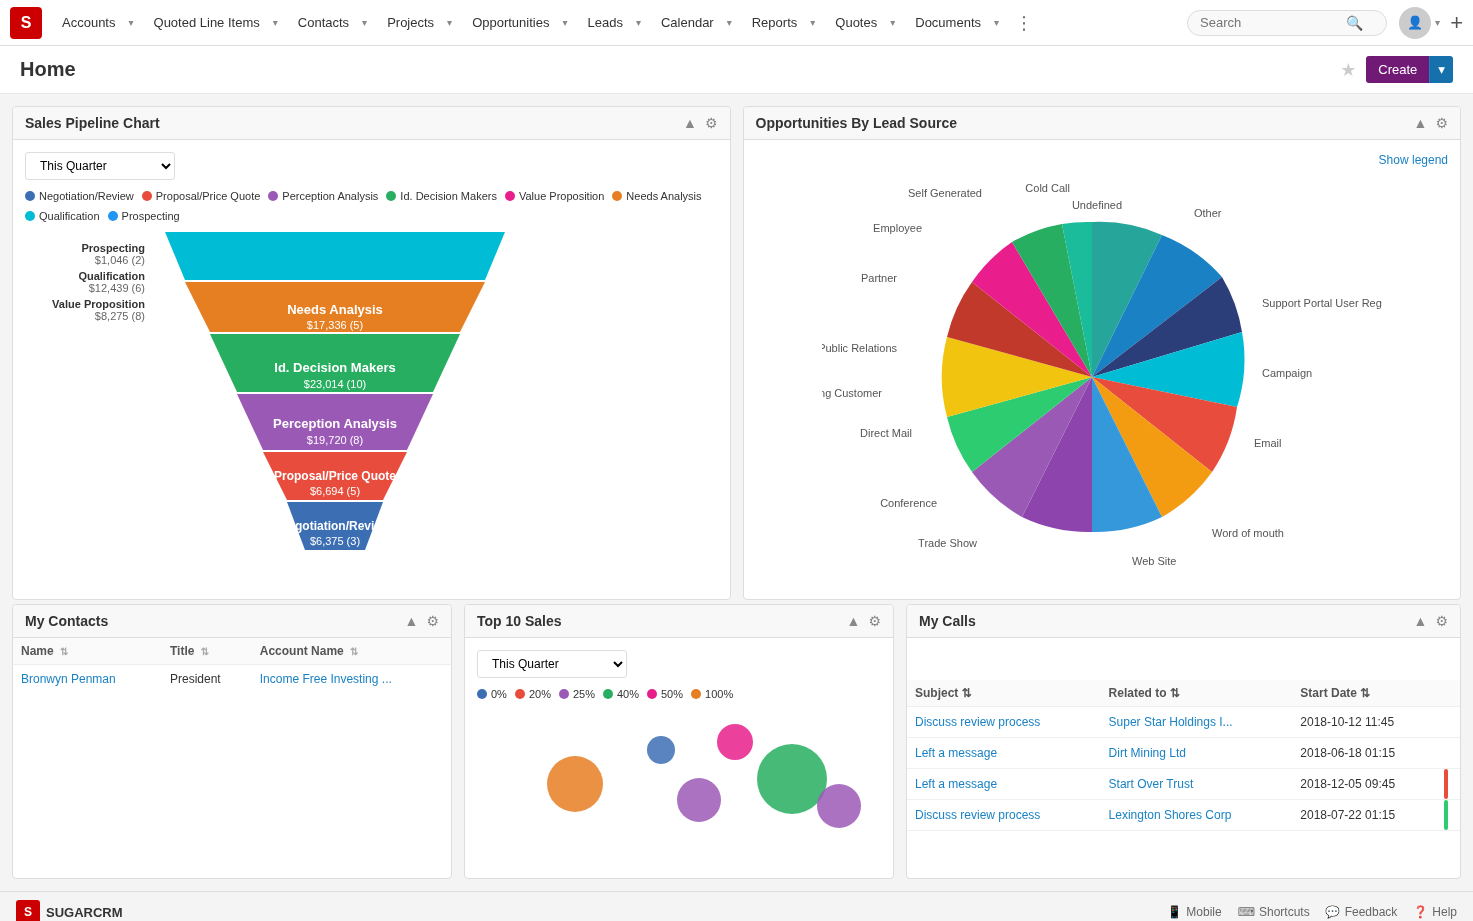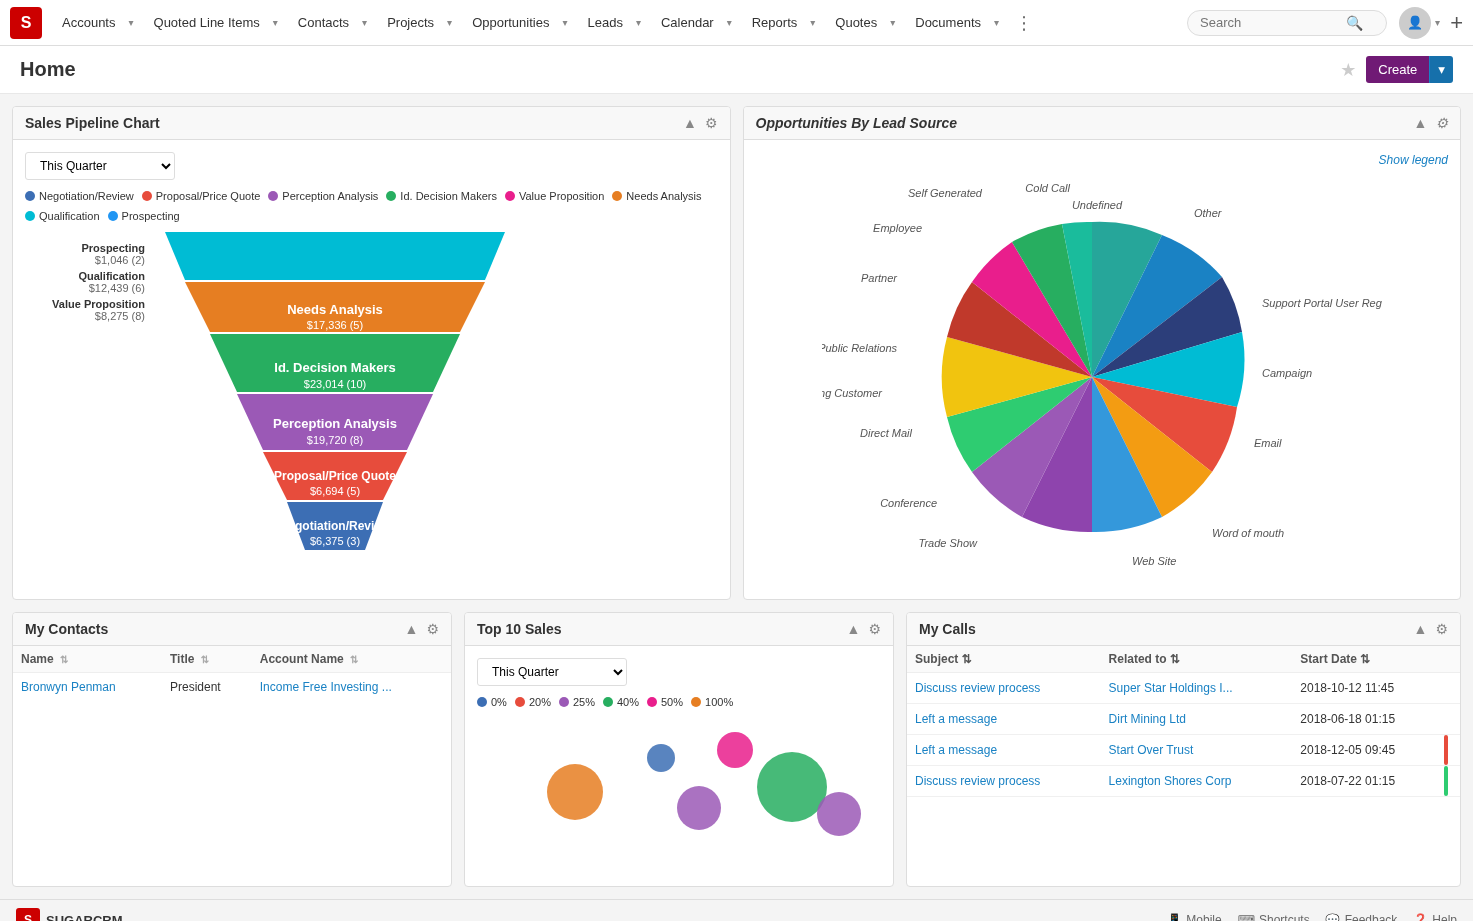--- a/index.html
+++ b/index.html
@@ -56,21 +56,21 @@
       display: flex; align-items: center; justify-content: space-between;
       border-bottom: 1px solid #e8e8e8;
     }
     .page-title { font-size: 20px; font-weight: 600; color: #333; }
     .page-header-actions { display: flex; align-items: center; gap: 10px; }
     .star-icon { font-size: 18px; color: #ccc; cursor: pointer; }
     .create-btn-main { padding: 6px 12px; background: #701a75; color: #fff; border: none; cursor: pointer; font-size: 13px; border-radius: 3px 0 0 3px; }
     .create-btn-dropdown { background: #1670ab; color: #fff; border: none; cursor: pointer; padding: 6px 8px; border-radius: 0 3px 3px 0; border-left: 1px solid #1a82c4; }
 
     
-    .main { padding: 12px; display: flex; flex-direction: column; gap: 12px; }
+    .main { padding: 12px; display: flex; flex-direction: column; gap: 4px; }
 
     
     .panel-row { display: flex; gap: 12px; }
     .panel {
       background: #fff; border: 1px solid #ddd; border-radius: 4px;
       overflow: hidden;
     }
     .panel-header {
       background: #f8f8f8; border-bottom: 1px solid #ddd;
       padding: 8px 12px; display: flex; align-items: center; justify-content: space-between;
@@ -90,21 +90,21 @@
     .legend-item { display: flex; align-items: center; gap: 4px; }
     .legend-dot { width: 10px; height: 10px; border-radius: 50%; display: inline-block; }
 
     
     .funnel-wrapper { display: flex; gap: 10px; align-items: flex-start; }
     .funnel-labels { font-size: 11px; color: #555; min-width: 120px; padding-top: 10px; }
     .funnel-label-item { margin-bottom: 18px; text-align: right; }
     .funnel-svg-wrapper { flex: 1; }
 
     
-    .pie-panel { flex: 1; font-style: italic; }
+    .pie-panel { flex: 1; }
     .show-legend { font-size: 12px; color: #1a82c4; cursor: pointer; text-align: center; margin-bottom: 4px; margin-top: 18px; }
 
     
     .bottom-row { display: flex; gap: 12px; }
     .contacts-panel { flex: 0 0 440px; }
     .sales-panel { flex: 0 0 430px; }
     .calls-panel { flex: 1; }
 
     
     .data-table { width: 100%; border-collapse: collapse; font-size: 12px; }
@@ -112,21 +112,21 @@
       padding: 6px 8px; text-align: left; border-bottom: 1px solid #eee;
       color: #555; font-weight: 600; background: #fafafa;
       cursor: pointer; white-space: nowrap;
     }
     .data-table th .sort-arrows { color: #aaa; font-size: 10px; margin-left: 3px; }
     .data-table td { padding: 7px 8px; border-bottom: 1px solid #f0f0f0; }
     .data-table tr:last-child td { border-bottom: none; }
     .link-blue { color: #1a82c4; cursor: pointer; text-decoration: none; }
 
     
-    .calls-table { width: 100%; border-collapse: collapse; font-size: 12px; }
+    .calls-table { width: 100%; border-collapse: collapse; font-size: 12px; margin-top: 42px; }
     .calls-table th {
       padding: 6px 8px; border-bottom: 1px solid #eee;
       color: #555; font-weight: 600; background: #fafafa;
       cursor: pointer; text-align: left;
     }
     .calls-table td { padding: 7px 8px; border-bottom: 1px solid #f0f0f0; }
 
     
     .bubble-chart-area { padding: 8px; height: 160px; position: relative; overflow: hidden; }
     .bubble { border-radius: 50%; position: absolute; opacity: 0.85; }

